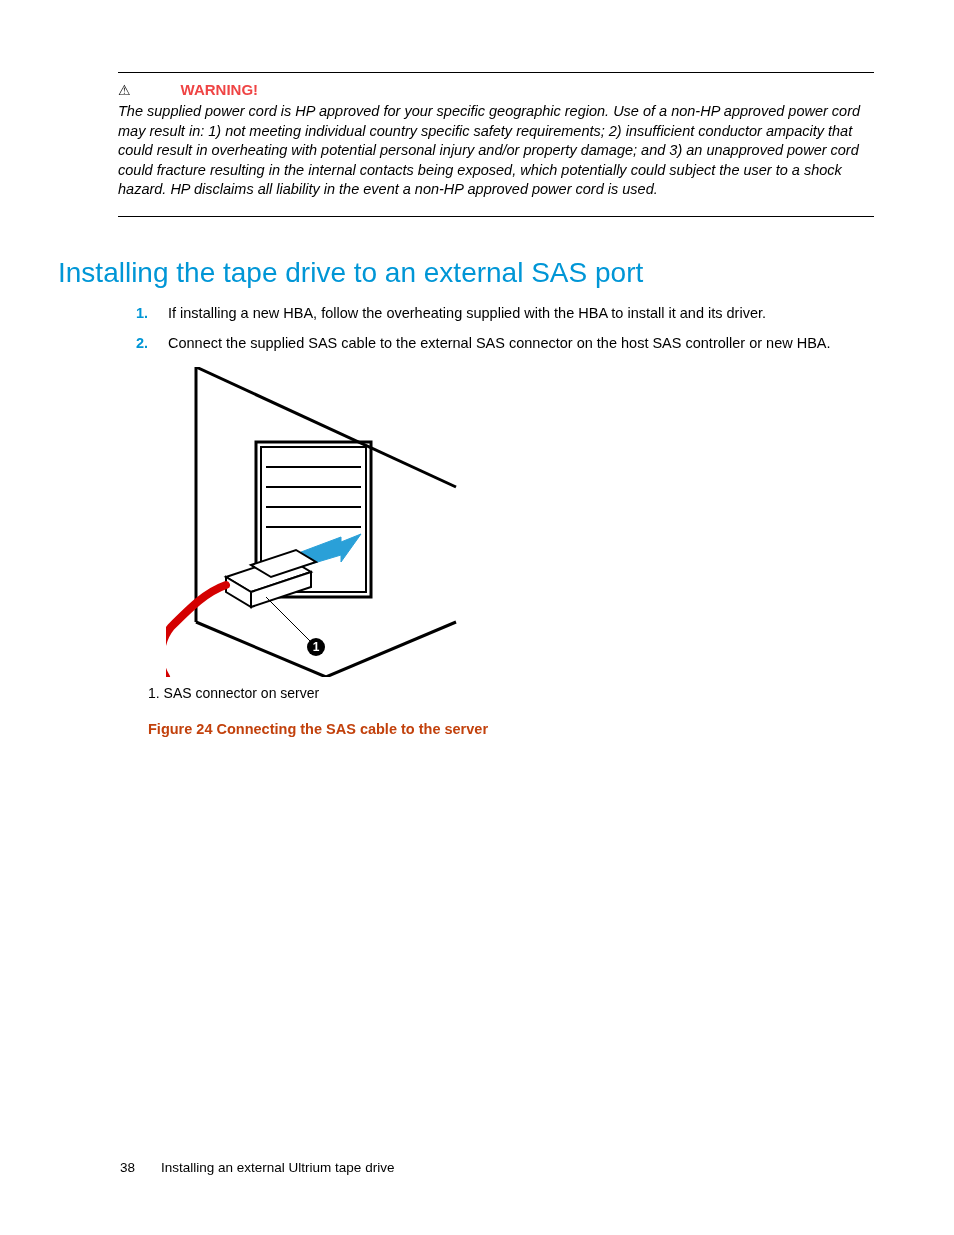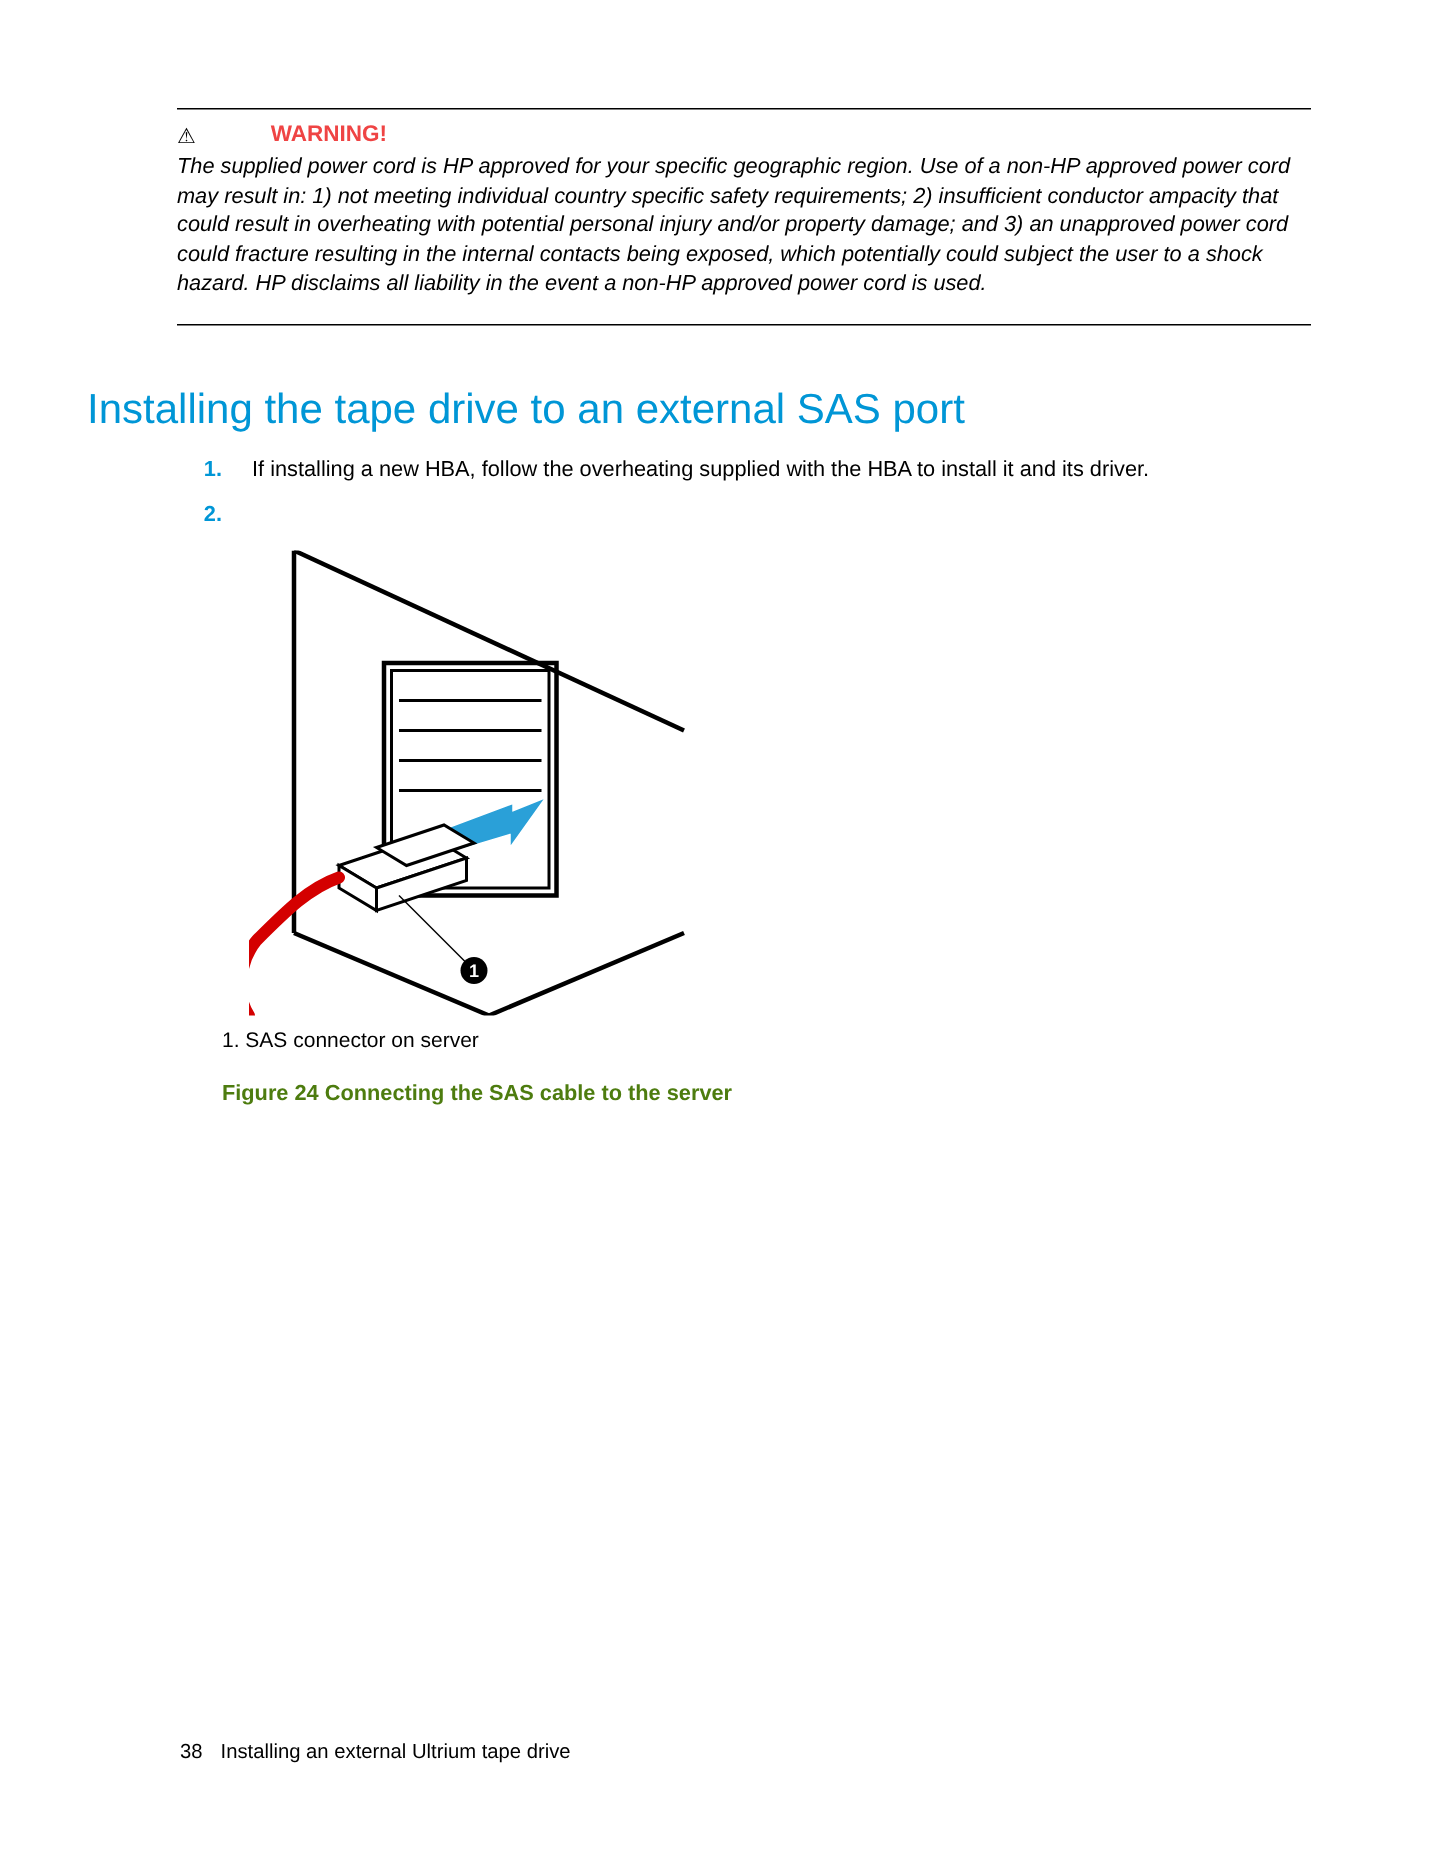--- a/index.html
+++ b/index.html
@@ -74,33 +74,33 @@
   }
   .figure-svg {
     display: block;
   }
   .figure-legend {
     font-size: 14px;
     margin-top: 8px;
     margin-left: -18px;
   }
   .figure-caption {
-    color: #4d7c0f;
+    color: #c2410c;
     font-weight: bold;
     font-size: 14.5px;
     margin-top: 20px;
     margin-left: -18px;
   }
   .footer {
     position: absolute;
     bottom: 60px;
     left: 120px;
     font-size: 13.5px;
     display: flex;
-    gap: 12px;
+    gap: 26px;
     align-items: baseline;
   }
   .footer .pagenum { }
   .footer .chapter { }
 </style>
 </head>
 <body>
 
 <div class="page">
 
@@ -114,20 +114,21 @@
 
   <h1 class="section-heading">Installing the tape drive to an external SAS port</h1>
 
   <ol class="steps">
     <li>
       <span class="step-num">1.</span>
       <span>If installing a new HBA, follow the overheating supplied with the HBA to install it and its driver.</span>
     </li>
     <li>
       <span class="step-num">2.</span>
+      <span>Connect the supplied SAS cable to the external SAS connector on the host SAS controller or new HBA.</span>
     </li>
   </ol>
 
   <div class="figure-area">
     <svg class="figure-svg" width="300" height="310" viewBox="0 0 300 310">
 
       <line x1="30" y1="0" x2="30" y2="255" stroke="#000" stroke-width="3"></line>
       <line x1="30" y1="0" x2="290" y2="120" stroke="#000" stroke-width="3"></line>
       <line x1="30" y1="255" x2="160" y2="310" stroke="#000" stroke-width="3"></line>
       <line x1="160" y1="310" x2="290" y2="255" stroke="#000" stroke-width="3"></line>

